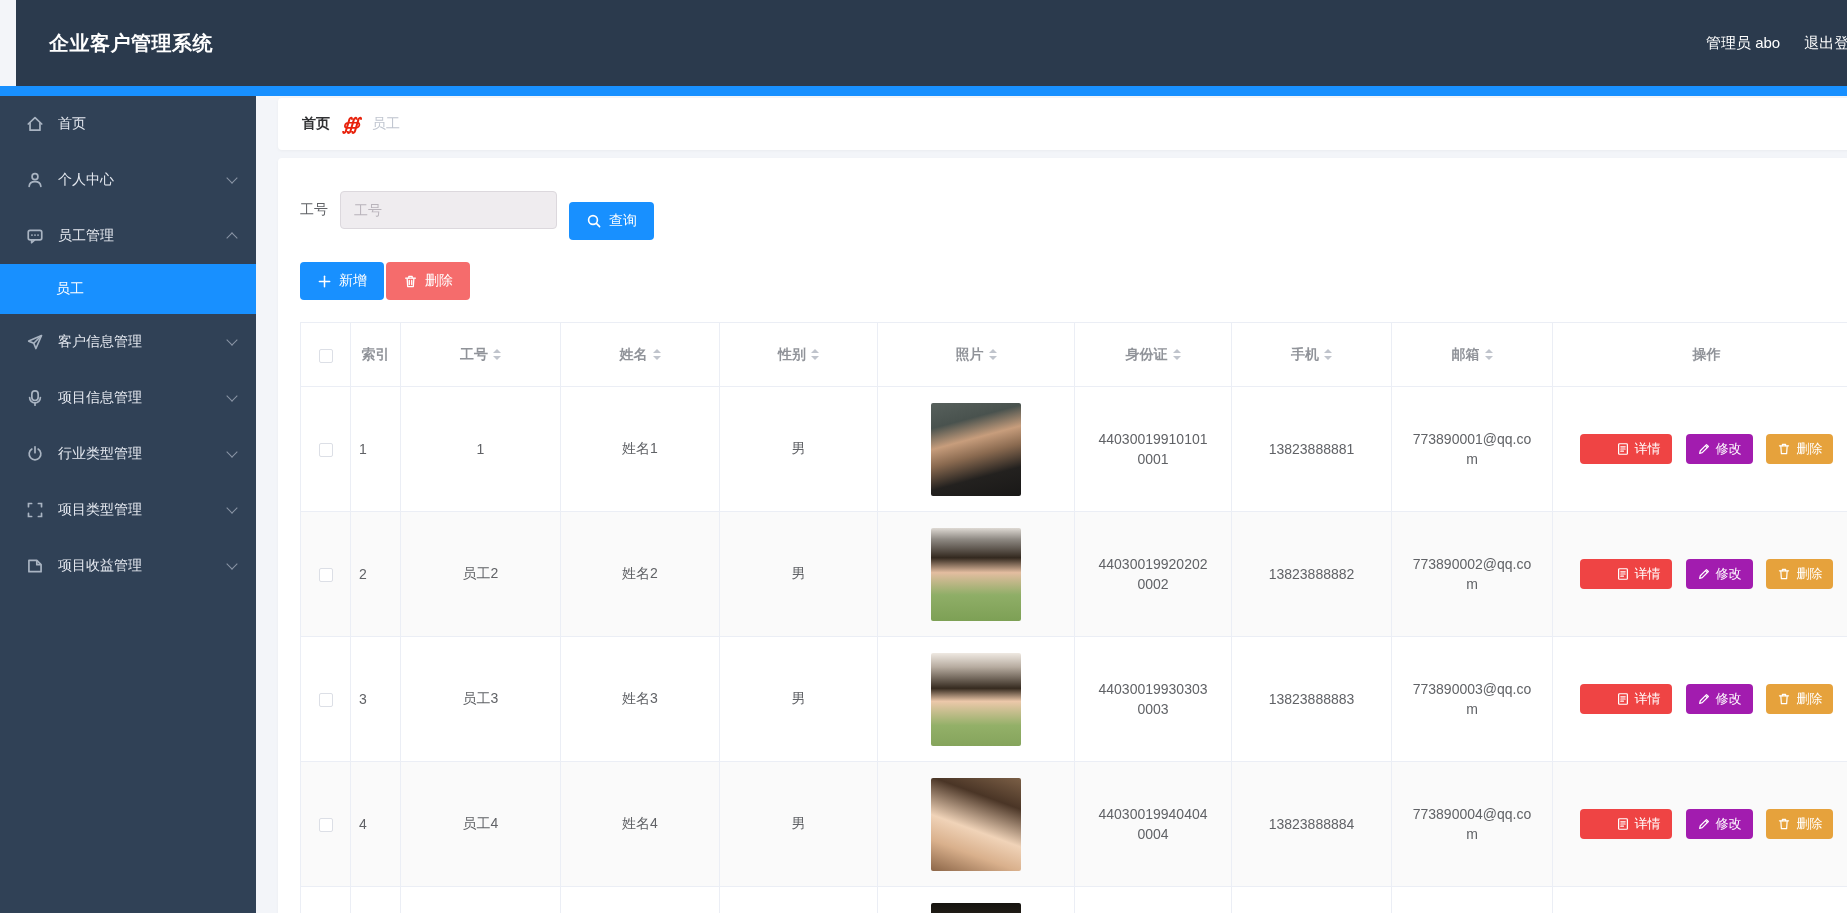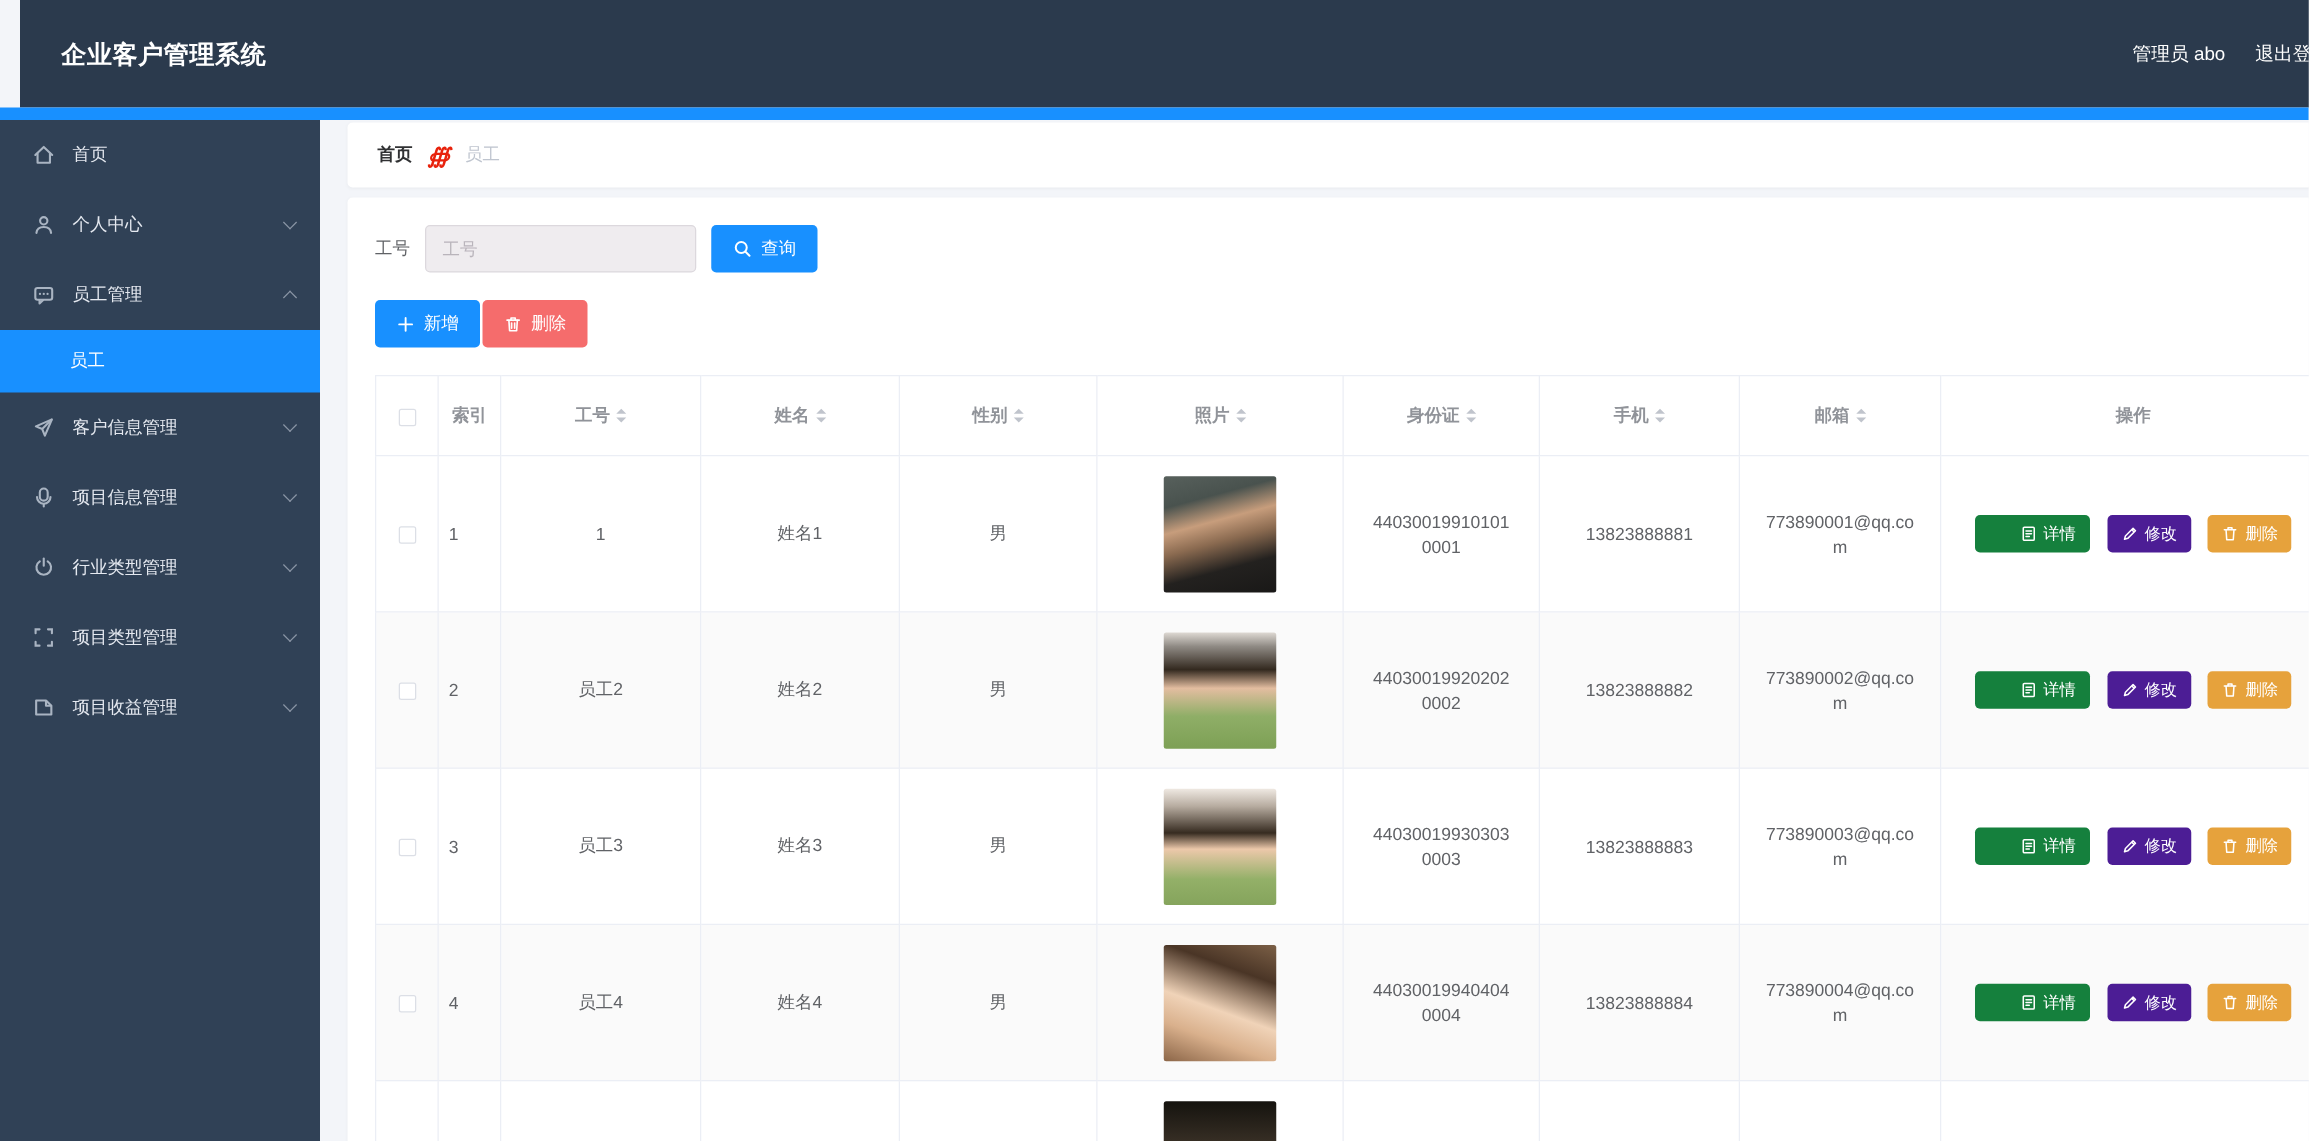--- a/index.html
+++ b/index.html
@@ -70,21 +70,21 @@
     font-family:"Liberation Sans","DejaVu Sans",sans-serif;
   }
   .search-input::placeholder { color:#b9b4bb; }
   .btn {
     height:38px; border:none; border-radius:4px; color:#fff; font-size:14px;
     display:inline-flex; align-items:center; justify-content:center; gap:7px;
     padding:0 17px; cursor:pointer; font-family:inherit;
   }
   .btn.blue { background:#1890ff; }
   .btn.red  { background:#f56c6c; }
-  .btn-query { margin-left:12px; }
+  .btn-query { margin-left:12px;margin-top:22px; }
 
   
   .toolbar { margin-top:22px; display:flex; gap:2px; }
 
   
   table { margin-top:22px; border-collapse:collapse; width:1560px; table-layout:fixed; font-size:14px; }
   th, td { border:1px solid #ebeef5; text-align:center; vertical-align:middle;margin-left:47px; }
   th { height:64px; color:#909399; font-weight:700; background:#fff; }
   td { height:125px; color:#606266; }
   tbody tr:nth-child(even) td { background:#fafafa; }
@@ -106,22 +106,22 @@
   .photo-2 { background:linear-gradient(180deg,#ded9d3 0%,#8f8a84 12%,#33291f 32%,#e3bda0 48%,#8fae67 72%,#7da055 100%); }
   .photo-3 { background:linear-gradient(180deg,#efe9e2 0%,#b7aca0 15%,#362b20 38%,#ecc8aa 52%,#93b068 78%,#85a45c 100%); }
   .photo-4 { background:linear-gradient(200deg,#7b5f46 0%,#4a3526 25%,#f0d3b8 55%,#d9b08c 75%,#8c6648 100%); }
   .photo-5 { background:linear-gradient(180deg,#15130f 0%,#40362a 45%,#6b5a44 70%,#211c16 100%); }
 
   .abtn {
     height:30px; border:none; border-radius:4px; color:#fff; font-size:13px;
     display:inline-flex; align-items:center; gap:5px; padding:0 11px; cursor:pointer;
     font-family:inherit; margin:0 5px;
   }
-  .b-view { background:#15803d;padding-left:36px; }
-  .b-edit { background:#4c1d95; }
+  .b-view { background:#ef4444;padding-left:36px; }
+  .b-edit { background:#a21caf; }
   .b-del  { background:#e6a23c; }
 
   svg { display:block; }
 </style>
 </head>
 <body>
 
 <header class="navbar">
   <div class="app-title">企业客户管理系统</div>
   <div class="nav-right">

